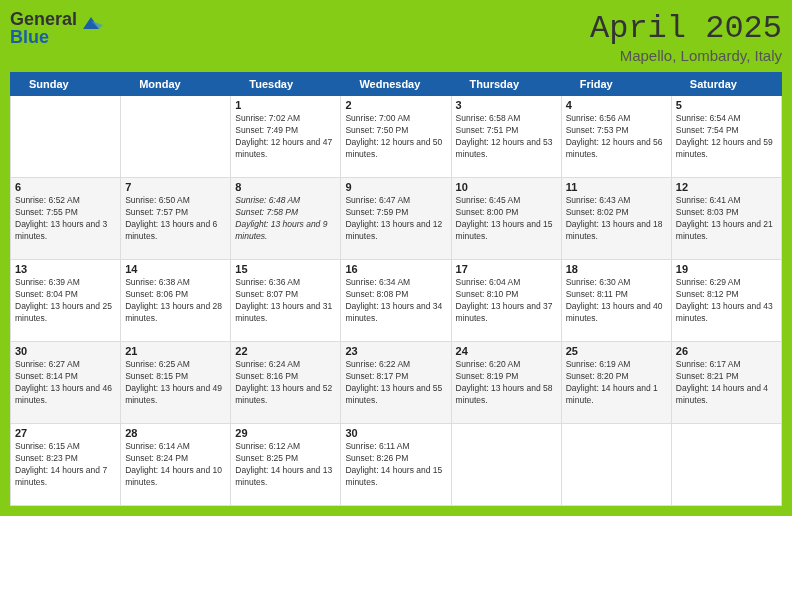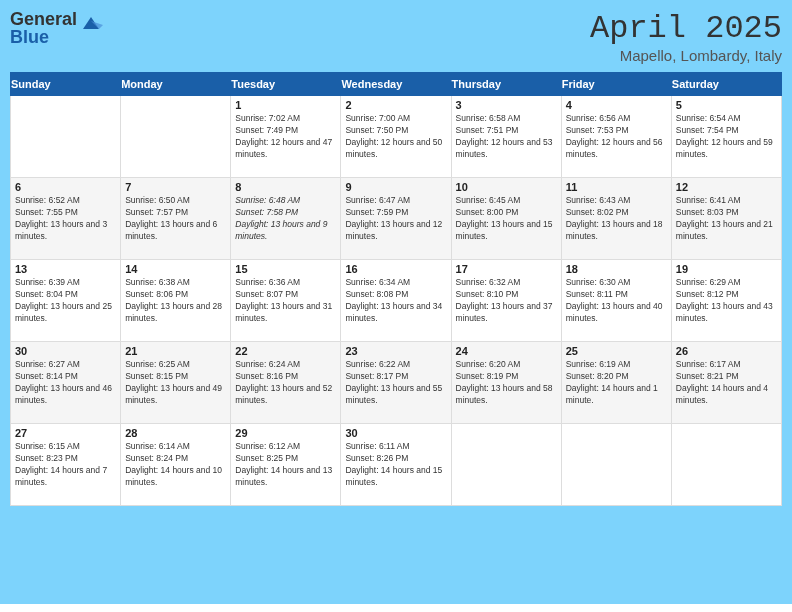--- a/index.html
+++ b/index.html
@@ -5,22 +5,22 @@
     * { margin: 0; padding: 0; box-sizing: border-box; }
     body {
       width: 792px;
       height: 612px;
       font-family: Arial, sans-serif;
       background: #fff;
       overflow: hidden;
     }
     .page {
       width: 792px;
-      height: 604px;
-      background: #7dd3fc;
+      height: 516px;
+      background: #84cc16;
       padding: 10px;
     }
     .header {
       display: flex;
       justify-content: space-between;
       align-items: flex-start;
       margin-bottom: 8px;
     }
     .logo {
       display: flex;
@@ -42,21 +42,21 @@
     .calendar {
       width: 100%;
       border-collapse: collapse;
       border: 1px solid #ccc;
     }
     .calendar th {
       background: #1a5fa8;
       color: #fff;
       font-size: 11px;
       font-weight: bold;
-      padding: 5px 0;
+      padding: 5px 18px;
       text-align: left;
       border: 1px solid #1a5fa8;
     }
     .calendar td {
       width: 108px;
       vertical-align: top;
       padding: 3px 4px;
       border: 1px solid #ddd;
       font-size: 9px;
       color: #333;
@@ -216,21 +216,21 @@
 Daylight: 13 hours and 31 minutes.</div>
           </td>
           <td>
             <span class="day-num">16</span>
             <div class="day-info" style="white-space: pre-line;">Sunrise: 6:34 AM
 Sunset: 8:08 PM
 Daylight: 13 hours and 34 minutes.</div>
           </td>
           <td>
             <span class="day-num">17</span>
-            <div class="day-info" style="white-space: pre-line;">Sunrise: 6:32 AM
+            <div class="day-info" style="white-space: pre-line;">Sunrise: 6:04 AM
 Sunset: 8:10 PM
 Daylight: 13 hours and 37 minutes.</div>
           </td>
           <td>
             <span class="day-num">18</span>
             <div class="day-info" style="white-space: pre-line;">Sunrise: 6:30 AM
 Sunset: 8:11 PM
 Daylight: 13 hours and 40 minutes.</div>
           </td>
           <td>

